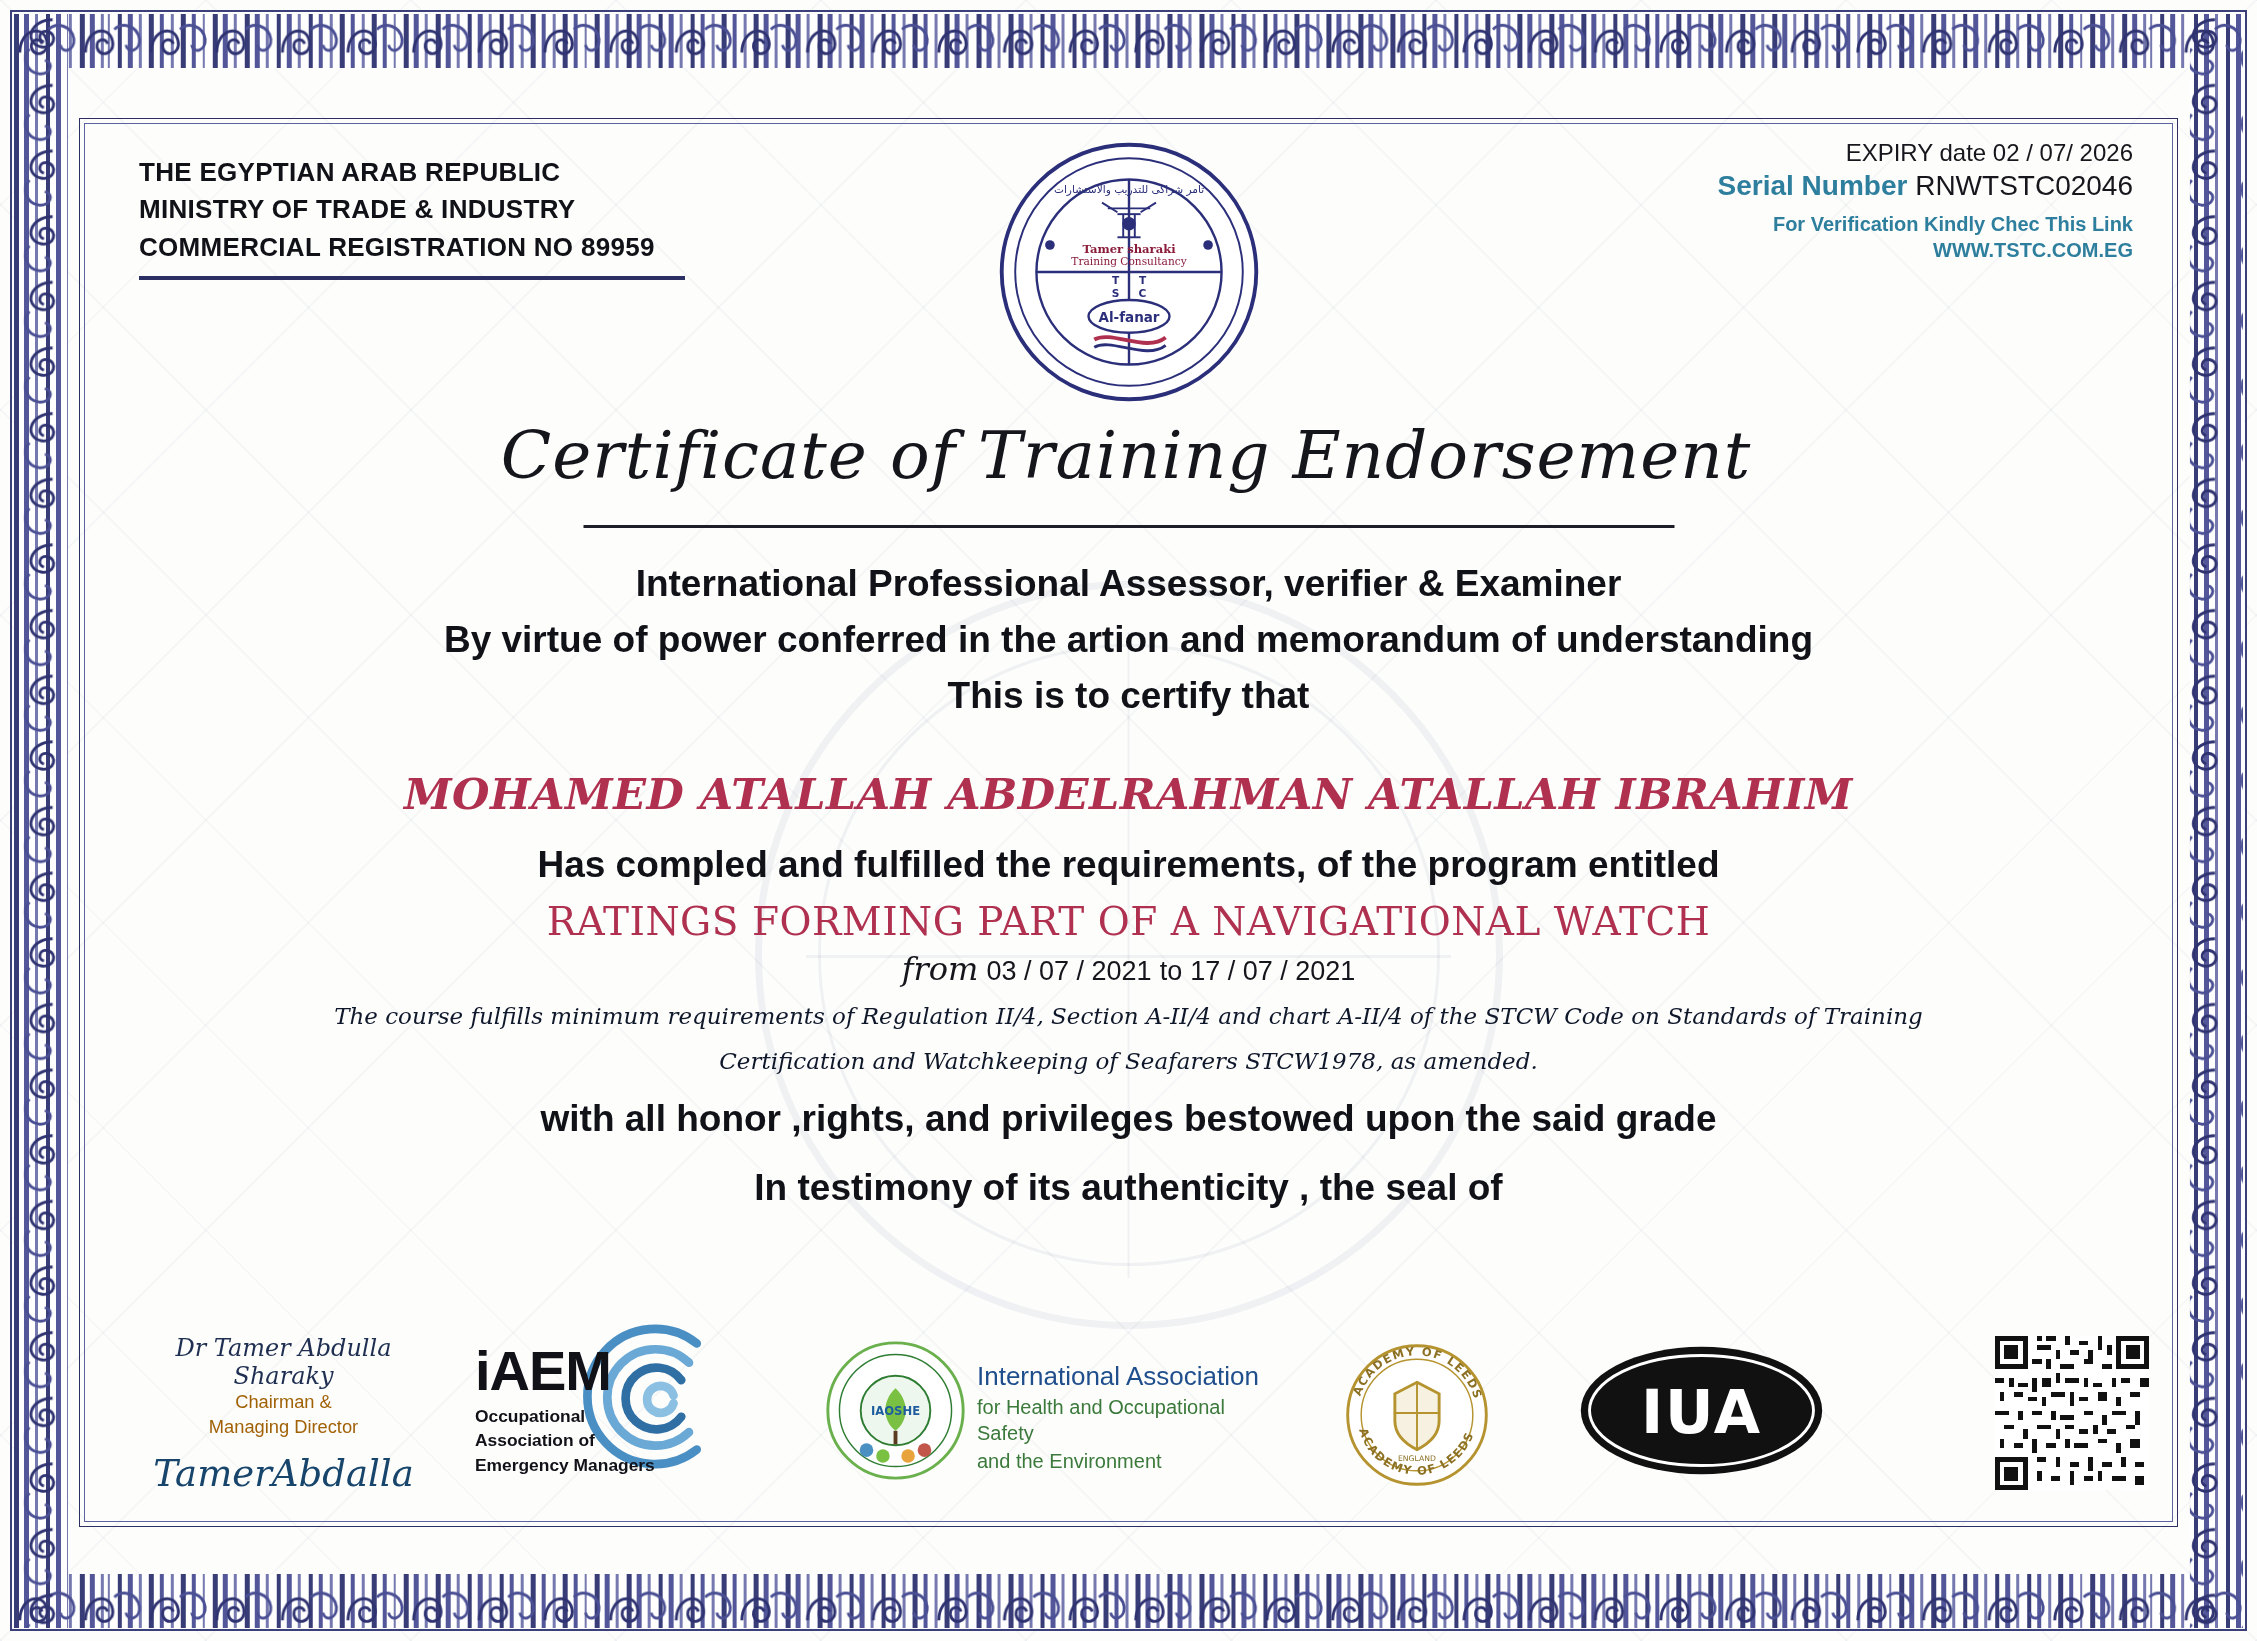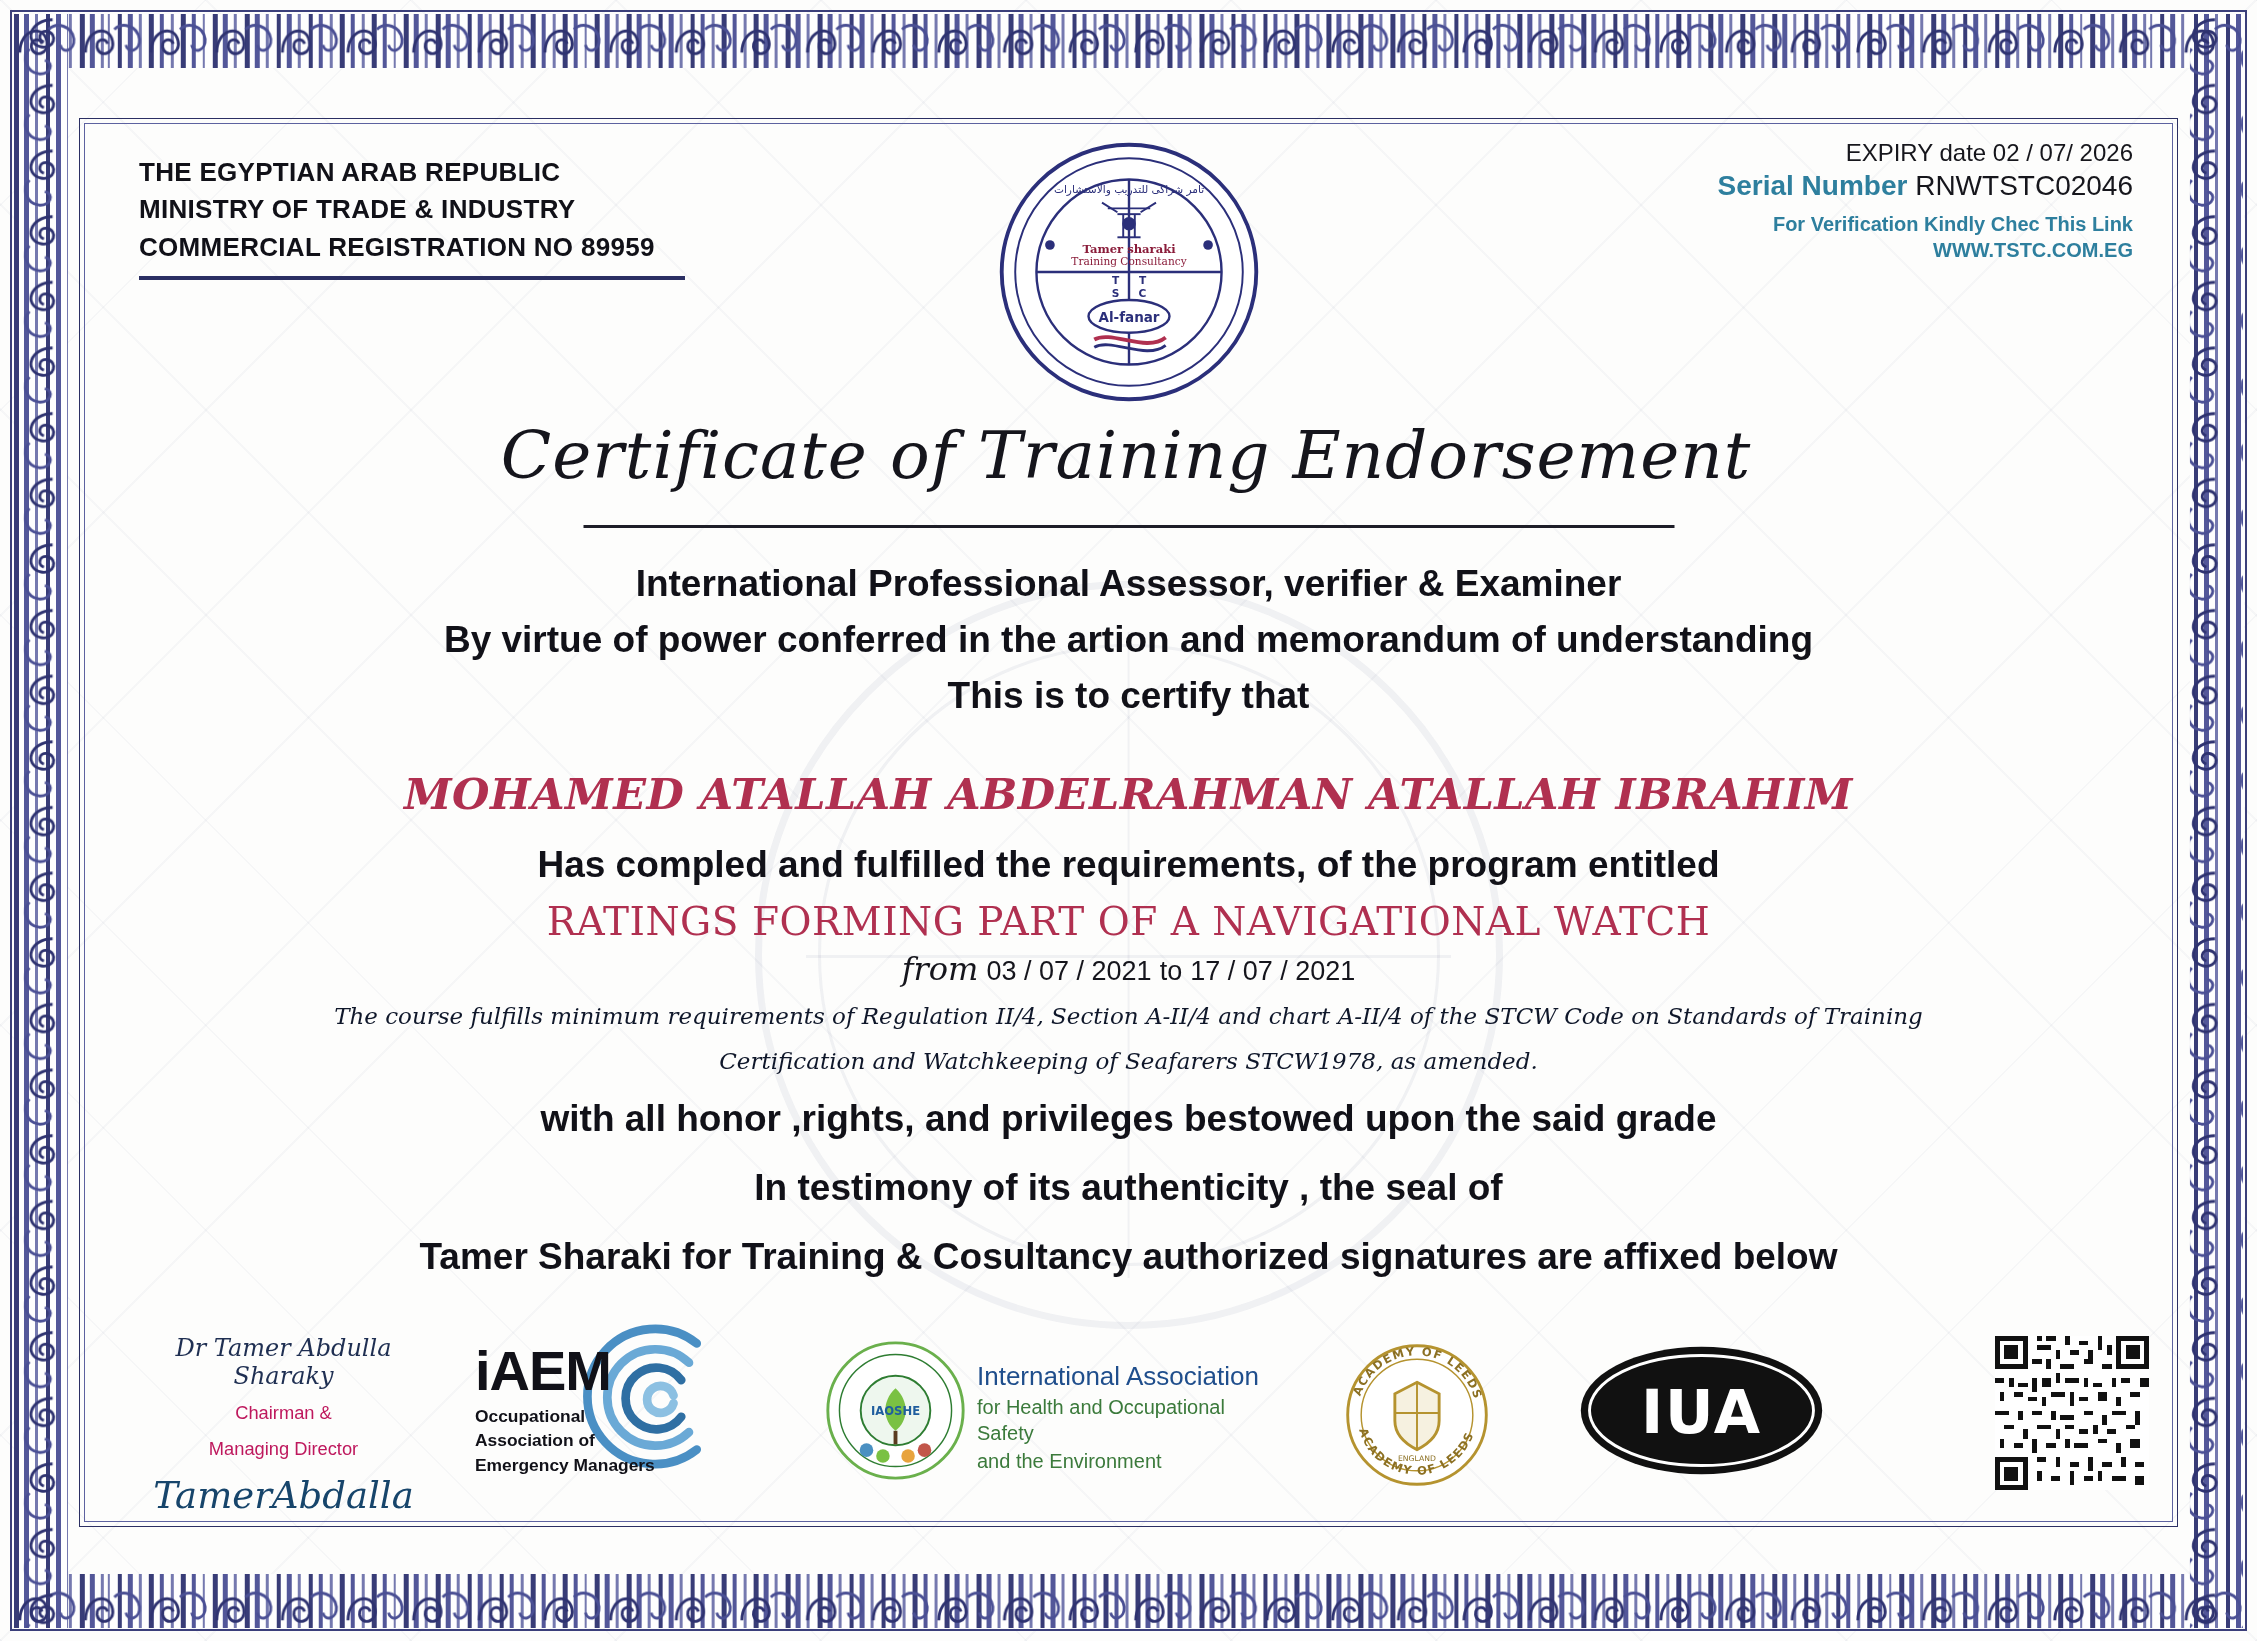--- a/index.html
+++ b/index.html
@@ -283,22 +283,22 @@
   }
   .sig .name {
     font-family: "DejaVu Serif", serif;
     font-style: italic;
     font-size: 24px;
     color: #1f2f52;
   }
   .sig .role {
     font-size: 18.3px;
     line-height: 1.35;
-    margin-top: 11px;
-    color: #be185d;
+    margin-top: 0;
+    color: #a16207;
   }
   .sig .scribble {
     font-family: "DejaVu Serif", serif;
     font-style: italic;
     font-size: 37px;
     margin-top: 13px;
     color: #17456b;
   }
 
   .badge {
@@ -442,21 +442,20 @@
         <span class="dt">03 / 07 / 2021</span>
         <span class="dt">to</span>
         <span class="dt">17 / 07 / 2021</span>
       </div>
 
       <div class="fineprint">The course fulfills minimum requirements of Regulation II/4, Section A-II/4 and chart A-II/4 of the STCW Code on Standards of Training</div>
       <div class="fineprint">Certification and Watchkeeping of Seafarers STCW1978, as amended.</div>
 
       <div class="b-line3">with all honor ,rights, and privileges bestowed upon  the said grade</div>
       <div class="b-line3">In testimony of its authenticity , the seal of</div>
-      <div class="b-line3">Tamer Sharaki for Training &amp; Cosultancy authorized signatures are affixed below</div>
     </div>
 
     <div class="footer">
 
       <div class="sig">
         <div class="name">Dr Tamer Abdulla Sharaky</div>
         <div class="role">Chairman &amp;</div>
         <div class="role">Managing Director</div>
         <div class="scribble">TamerAbdalla</div>
       </div>

